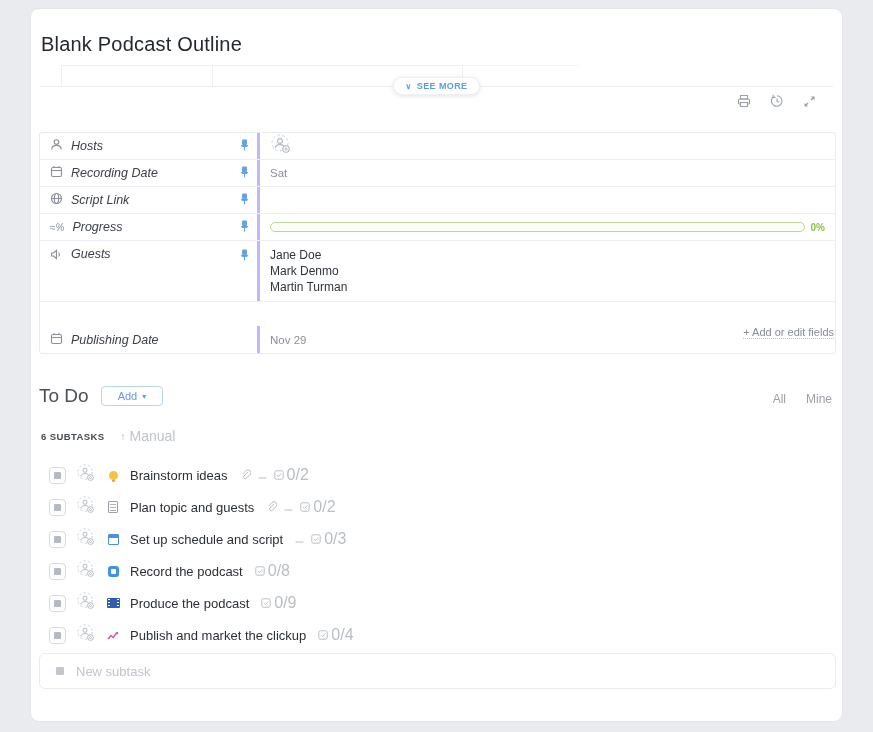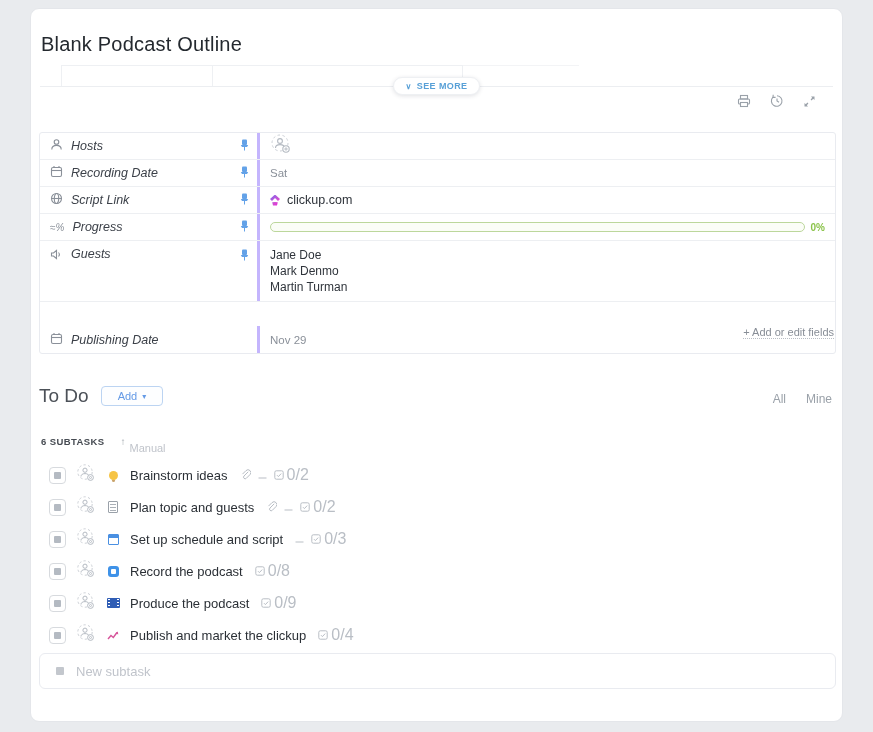--- a/index.html
+++ b/index.html
@@ -88,21 +88,21 @@
     font-size:11px; color:#649ae6; cursor:pointer;
   }
   .add-btn .chev { font-size:8px; }
   .todo-filters { position:absolute; right:10px; top:383px; display:flex; gap:20px;
     font-size:12px; color:#9aa1a9; }
   .todo-filters span { cursor:pointer; }
   .subtask-toolbar { position:absolute; left:10px; top:419px; display:flex; align-items:center; gap:16px; }
   .subtask-count { font-size:9.5px; font-weight:bold; letter-spacing:.4px; color:#464b52; }
   .sort-group { display:flex; align-items:center; gap:4px; cursor:pointer; }
   .sort-arrow { font-size:10px; color:#9aa1a9; }
-  .sort-label { font-size:11px; color:#c0c4cb;margin-top:14px; }
+  .sort-label { font-size:14px; color:#c0c4cb; }
   
   .subtask-list { position:absolute; left:18px; top:450px; width:780px; }
   .subtask-row { height:32px; display:flex; align-items:center; gap:10px; }
   .status-box {
     width:17px; height:17px; border:1px solid #d7dade; border-radius:4px;
     background:#fff; display:flex; align-items:center; justify-content:center; cursor:pointer;
     flex:0 0 17px;
   }
   .status-box .inner { width:7px; height:7px; background:#b4bac2; border-radius:1px; }
   .assignee-ph { flex:0 0 20px; cursor:pointer; }
@@ -247,26 +247,20 @@
         <span class="field-name">Script Link</span>
         <span class="spacer"></span>
         <span>
           <svg width="9" height="12" viewBox="0 0 9 12" fill="#63a2e8">
             <rect x="2" y="0.5" width="5" height="5.5" rx="1"></rect>
               <path d="M0.8 6 L8.2 6 L7 8 L2 8 Z"></path>
               <rect x="4" y="8" width="1" height="3.5"></rect>
           </svg>
         </span>
       </div>
-      <div class="field-value-cell">
-        <span class="link-row">
-          <span class="clickup-logo"></span>
-          <span class="dark-val">clickup.com</span>
-        </span>
-      </div>
     </div>
 
     <div class="field-row row-h">
       <div class="field-label-cell">
         <span style="font-size:10px;color:#8a9099;">≈%</span>
         <span class="field-name">Progress</span>
         <span class="spacer"></span>
         <span>
           <svg width="9" height="12" viewBox="0 0 9 12" fill="#63a2e8">
             <rect x="2" y="0.5" width="5" height="5.5" rx="1"></rect>

